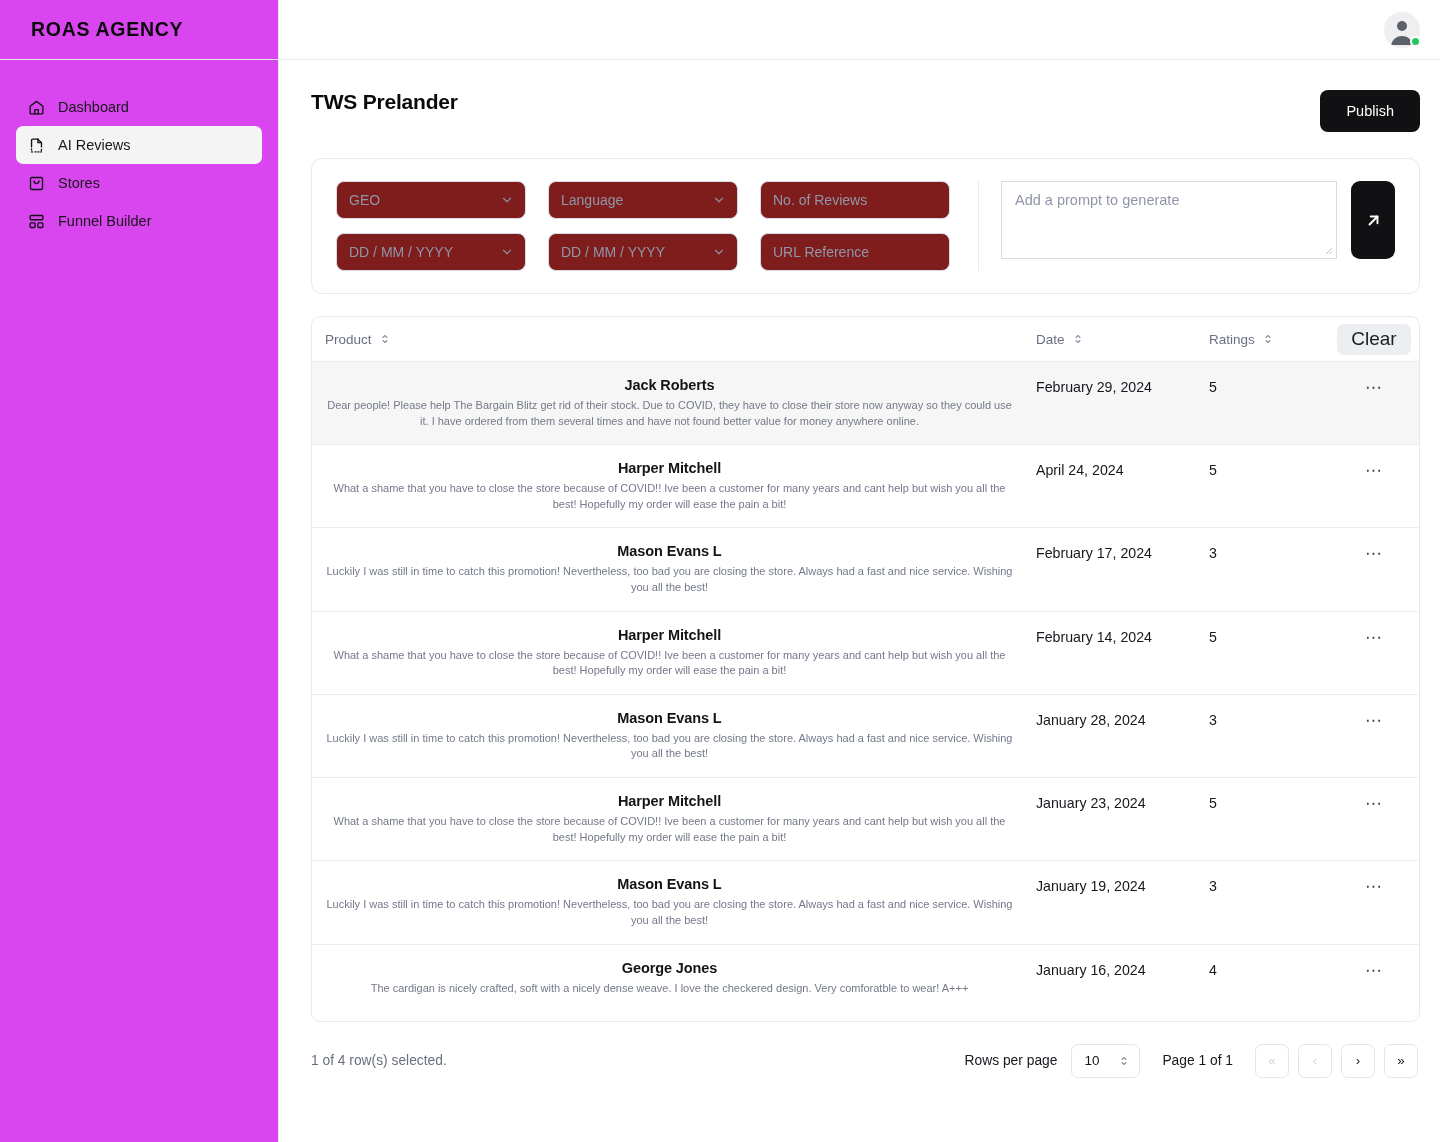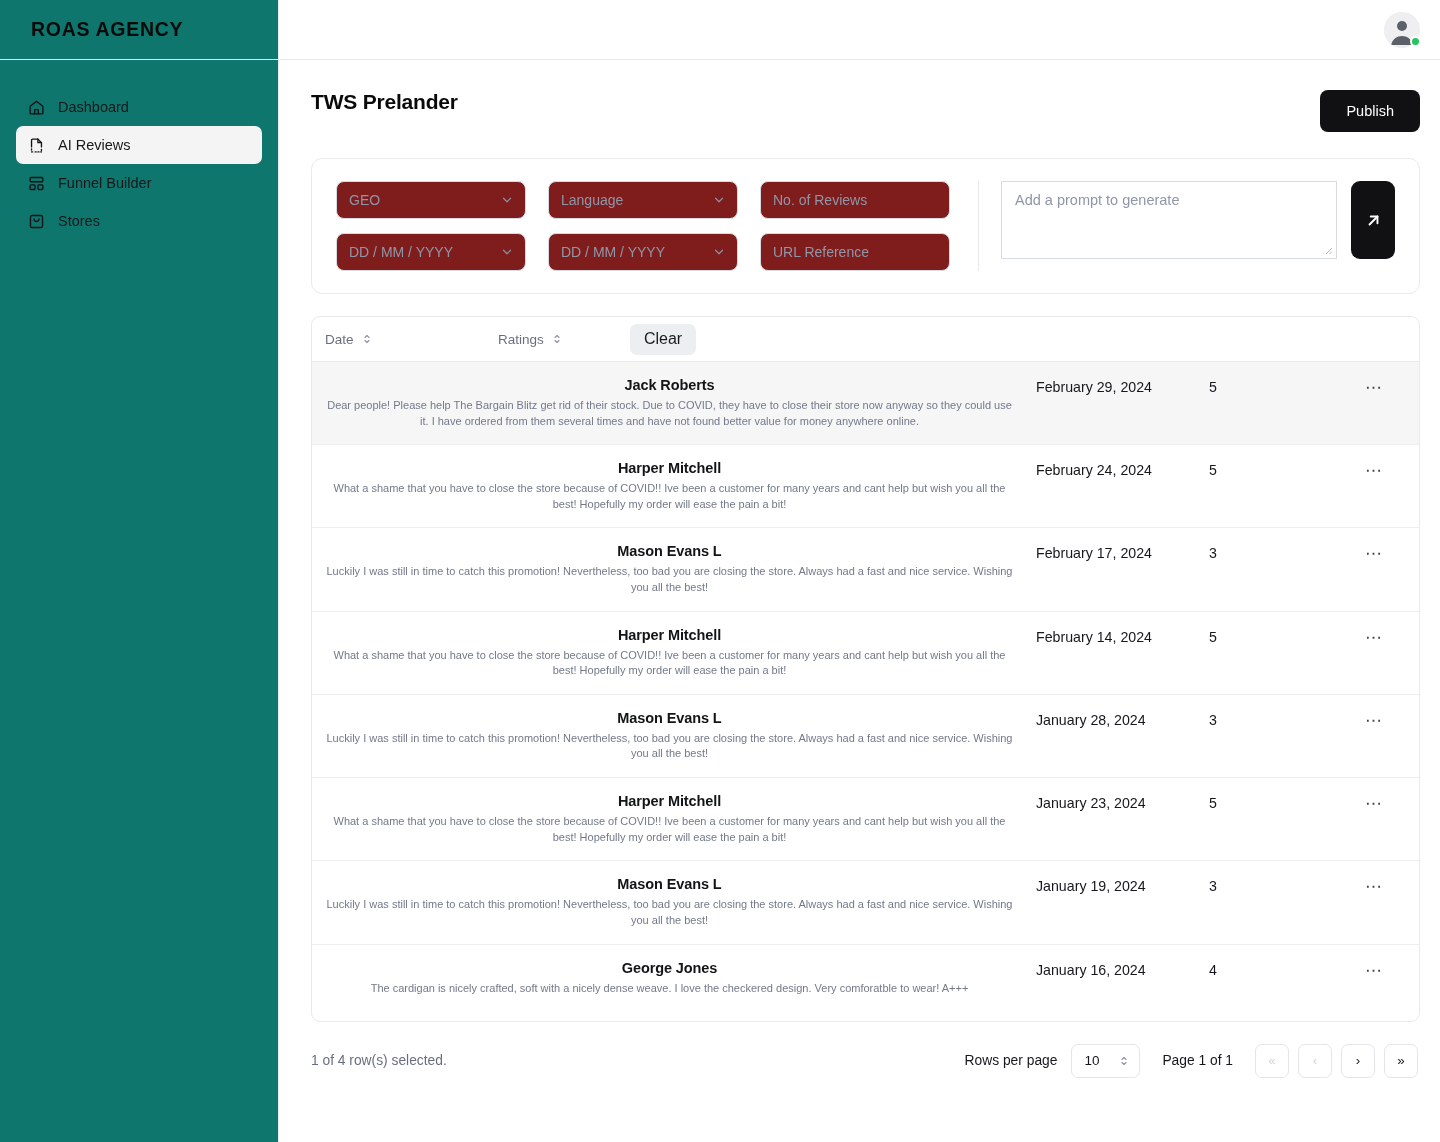--- a/index.html
+++ b/index.html
@@ -12,21 +12,21 @@
     overflow: hidden;
   }
   .app { display: flex; width: 1440px; height: 1142px; }
 
   
   .sidebar {
     width: 279px;
     min-width: 279px;
     height: 1142px;
     border-right: 1px solid #e9eaec;
-    background: #0f766e;
+    background: #d946ef;
     display: flex;
     flex-direction: column;
   }
   .brand-bar {
     height: 60px;
     border-bottom: 1px solid #e9eaec;
     display: flex;
     align-items: center;
     padding-left: 31px;
   }
@@ -165,21 +165,21 @@
     color: #6a6f80;
   }
   .th { display: flex; align-items: center; gap: 7px; cursor: pointer; }
   .th-product { flex: 1; }
   .th-date { width: 173px; }
   .th-ratings { width: 120px; }
   .th-actions { width: 90px; display: flex; justify-content: center; }
   .sort-ico svg { width: 12px; height: 12px; display:block; color:#8b90a0; }
   .clear-btn {
     background: #eceef2; border: none; border-radius: 7px;
-    height: 31px; padding: 0 14px; font-size: 16px; color: #1b1d23;
+    height: 31px; padding: 0 14px; font-size: 19px; color: #1b1d23;
     font-family: inherit; cursor: pointer;
   }
 
   .t-row {
     display: flex;
     align-items: flex-start;
     border-bottom: 1px solid #eceef0;
     padding: 15px 0 15px 13px;
     min-height: 76px;
   }
@@ -258,36 +258,36 @@
               <path d="M19 17.5V19"></path>
               <path d="M19 21h-1"></path>
             </svg>
         </span>
         <span>AI Reviews</span>
       </div>
 
       <div class="nav-item">
         <span class="nav-icon">
           <svg viewBox="0 0 24 24" fill="none" stroke="#121316" stroke-width="1.9" stroke-linecap="round" stroke-linejoin="round">
+              <rect x="3.5" y="3.5" width="17" height="17" rx="2.2"></rect>
+              <path d="M8.5 8.5a3.5 3.5 0 0 0 7 0"></path>
+            </svg>
+        </span>
+        <span>Stores</span>
+      </div>
+
+      <div class="nav-item">
+        <span class="nav-icon">
+          <svg viewBox="0 0 24 24" fill="none" stroke="#121316" stroke-width="1.9" stroke-linecap="round" stroke-linejoin="round">
               <rect x="3" y="3.5" width="18" height="6" rx="1.3"></rect>
               <rect x="3" y="14" width="7" height="6.5" rx="1.3"></rect>
               <rect x="14" y="14" width="7" height="6.5" rx="1.3"></rect>
             </svg>
         </span>
         <span>Funnel Builder</span>
-      </div>
-
-      <div class="nav-item">
-        <span class="nav-icon">
-          <svg viewBox="0 0 24 24" fill="none" stroke="#121316" stroke-width="1.9" stroke-linecap="round" stroke-linejoin="round">
-              <rect x="3.5" y="3.5" width="17" height="17" rx="2.2"></rect>
-              <path d="M8.5 8.5a3.5 3.5 0 0 0 7 0"></path>
-            </svg>
-        </span>
-        <span>Stores</span>
       </div>
 
     </nav>
   </aside>
 
   <section class="main">
 
     <div class="topbar">
       <div class="avatar-wrap">
         <div class="avatar">
@@ -374,20 +374,29 @@
                 <path d="M7 17 17 7"></path>
                 <path d="M8.5 7H17v8.5"></path>
               </svg>
           </button>
         </div>
       </div>
 
       <div class="table-card">
 
         <div class="t-head">
+          <div class="th th-product">
+            <span>Product</span>
+            <span class="sort-ico">
+              <svg viewBox="0 0 24 24" fill="none" stroke="currentColor" stroke-width="2.2" stroke-linecap="round" stroke-linejoin="round">
+                  <path d="M8 9l4-4 4 4"></path>
+                  <path d="M8 15l4 4 4-4"></path>
+                </svg>
+            </span>
+          </div>
           <div class="th th-date">
             <span>Date</span>
             <span class="sort-ico">
               <svg viewBox="0 0 24 24" fill="none" stroke="currentColor" stroke-width="2.2" stroke-linecap="round" stroke-linejoin="round">
                   <path d="M8 9l4-4 4 4"></path>
                   <path d="M8 15l4 4 4-4"></path>
                 </svg>
             </span>
           </div>
           <div class="th th-ratings">
@@ -414,21 +423,21 @@
               <div class="cell-rating">5</div>
               <div class="cell-actions">
                 <button class="dots-btn">⋯</button>
               </div>
             </div>
             <div class="t-row">
               <div class="cell-product">
                 <div class="p-name">Harper Mitchell</div>
                 <div class="p-desc">What a shame that you have to close the store because of COVID!! Ive been a customer for many years and cant help but wish you all the best! Hopefully my order will ease the pain a bit!</div>
               </div>
-              <div class="cell-date">February 24, 2024</div>
+              <div class="cell-date">April 24, 2024</div>
               <div class="cell-rating">5</div>
               <div class="cell-actions">
                 <button class="dots-btn">⋯</button>
               </div>
             </div>
             <div class="t-row">
               <div class="cell-product">
                 <div class="p-name">Mason Evans L</div>
                 <div class="p-desc">Luckily I was still in time to catch this promotion! Nevertheless, too bad you are closing the store. Always had a fast and nice service. Wishing you all the best!</div>
               </div>

